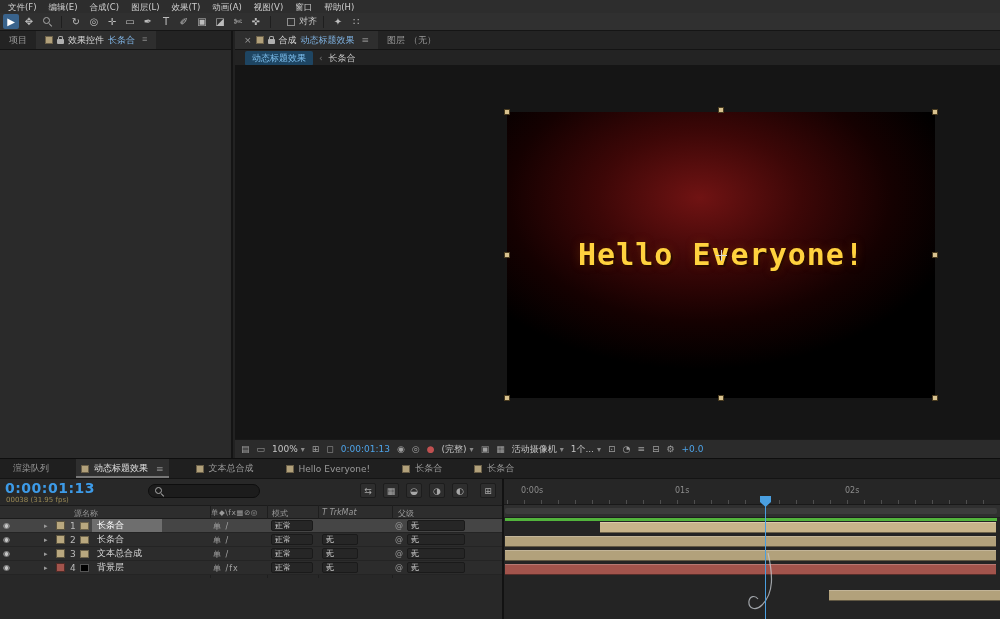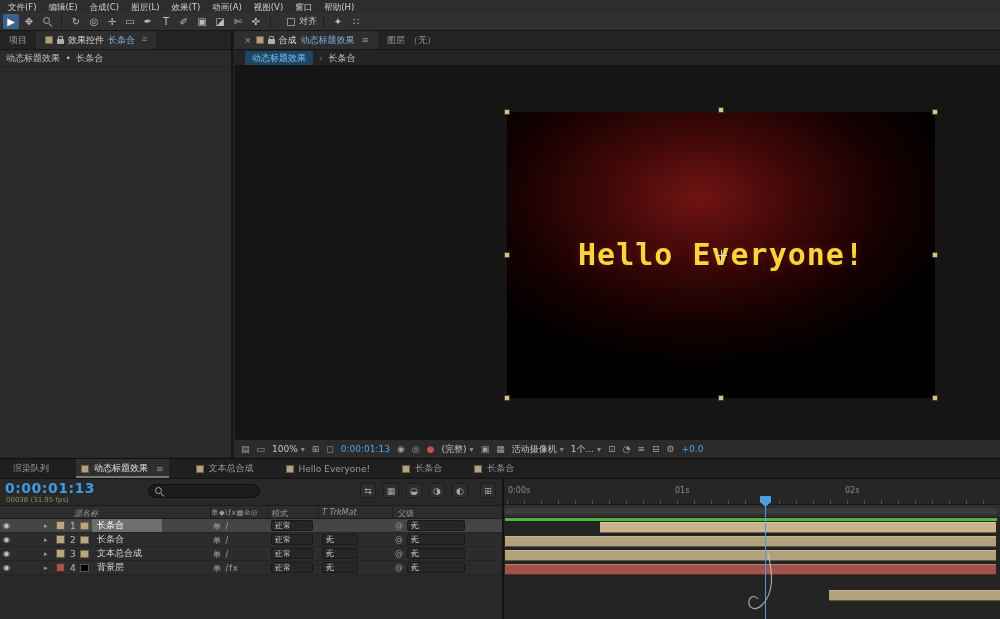--- a/index.html
+++ b/index.html
@@ -62,21 +62,21 @@
   .tl-tab.active{background:#2f2f2f;color:#e3e3e3;box-shadow:inset 0 -2px 0 #777;}
   .tl-left{position:absolute;left:0;top:20px;width:502px;height:141px;background:#282828;}
   .tl-time{position:absolute;left:5px;top:1px;font-size:14px;font-weight:bold;color:#3d9be8;letter-spacing:.5px;}
   .tl-frame{position:absolute;left:6px;top:17px;font-size:7px;color:#9b8a55;}
   .tl-search{position:absolute;left:148px;top:5px;width:112px;height:14px;background:#1c1c1c;border:1px solid #0e0e0e;border-radius:7px;display:flex;align-items:center;padding-left:6px;gap:4px;box-sizing:border-box;}
   .tl-search input{background:transparent;border:none;outline:none;color:#ccc;font-size:8px;width:80px;height:10px;padding:0;font-family:inherit;}
   .tl-iconrow{position:absolute;left:360px;top:4px;display:flex;gap:7px;}
   .tl-ic{width:16px;height:15px;display:flex;align-items:center;justify-content:center;color:#a8a8a8;font-size:9px;background:#2e2e2e;border:1px solid #1d1d1d;border-radius:2px;box-sizing:border-box;}
   .tl-header{position:absolute;left:0;top:26px;width:100%;height:14px;background:#2d2d2d;border-top:1px solid #1b1b1b;border-bottom:1px solid #1b1b1b;font-size:8px;color:#9a9a9a;box-sizing:border-box;}
   .tl-header span{position:absolute;top:2px;}
-  .h-name{left:74px;font-style:italic;} .h-sw{left:211px;font-size:7.5px;letter-spacing:.5px;} .h-mode{left:272px;text-align:right;} .h-trk{left:322px;font-style:italic;} .h-parent{left:398px;}
+  .h-name{left:74px;} .h-sw{left:211px;font-size:7.5px;letter-spacing:.5px;} .h-mode{left:272px;text-align:right;} .h-trk{left:322px;font-style:italic;} .h-parent{left:398px;}
   .col-div{position:absolute;width:1px;background:#1e1e1e;top:26px;height:73px;}
   .tl-row{position:absolute;left:0;width:100%;height:14px;background:#2c2c2c;border-bottom:1px solid #242424;box-sizing:border-box;}
   .tl-row.selected{background:#454545;}
   .tl-row span,.tl-row div{position:absolute;}
   .c-eye{left:3px;top:2px;font-size:8px;color:#c6c6c6;}
   .c-twirl{left:44px;top:3px;font-size:7px;color:#9a9a9a;}
   .c-label{left:56px;top:2px;width:9px;height:9px;border:1px solid rgba(0,0,0,.5);box-sizing:border-box;}
   .c-num{left:70px;top:2px;color:#bbb;}
   .c-icon{left:80px;top:3px;width:9px;height:8px;border:1px solid rgba(0,0,0,.4);box-sizing:border-box;}
   .c-name{left:92px;top:0;height:13px;display:flex;align-items:center;padding:0 5px;color:#d8d8d8;min-width:70px;box-sizing:border-box;}
@@ -150,23 +150,20 @@
     <div class="tabbar">
       <span class="ptab">项目</span>
       <span class="ptab active">
         <span class="swatch8"></span>
         <span class="lock"></span>
         <span>效果控件</span>
         <span class="accent">长条合</span>
         <span class="menu-glyph">≡</span>
       </span>
     </div>
-    <div class="subheader">
-      <span>动态标题效果 • 长条合</span>
-    </div>
   </div>
 
   <div id="comp-panel">
     <div class="tabbar">
       <span class="ptab active">
         <span class="close-x">×</span>
         <span class="swatch8"></span>
         <span class="lock"></span>
         <span>合成</span>
         <span class="accent">动态标题效果</span>
@@ -388,21 +385,21 @@
               <span>无</span>
             </span>
           </span>
       </div>
     </div>
 
     <div class="tl-vdiv"></div>
 
     <div class="tl-tracks">
       <div class="ruler">
-        <span class="ruler-label" style="left:4px;">0:00s</span>
+        <span class="ruler-label" style="left:17px;">0:00s</span>
         <span class="ruler-label" style="left:171px;">01s</span>
         <span class="ruler-label" style="left:341px;">02s</span>
         <div class="ticks"></div>
       </div>
       <div class="work-strip"></div>
       <div class="work-bar"></div>
       <div class="wa-green" style="background: rgb(82, 180, 60);"></div>
 
       <div class="lbar selectedbar" style="left: 96px; top: 43px; width: 396px; background: rgb(178, 161, 123);"></div>
       <div class="lbar" style="left: 1px; top: 57px; width: 491px; background: rgb(178, 161, 123);"></div>

